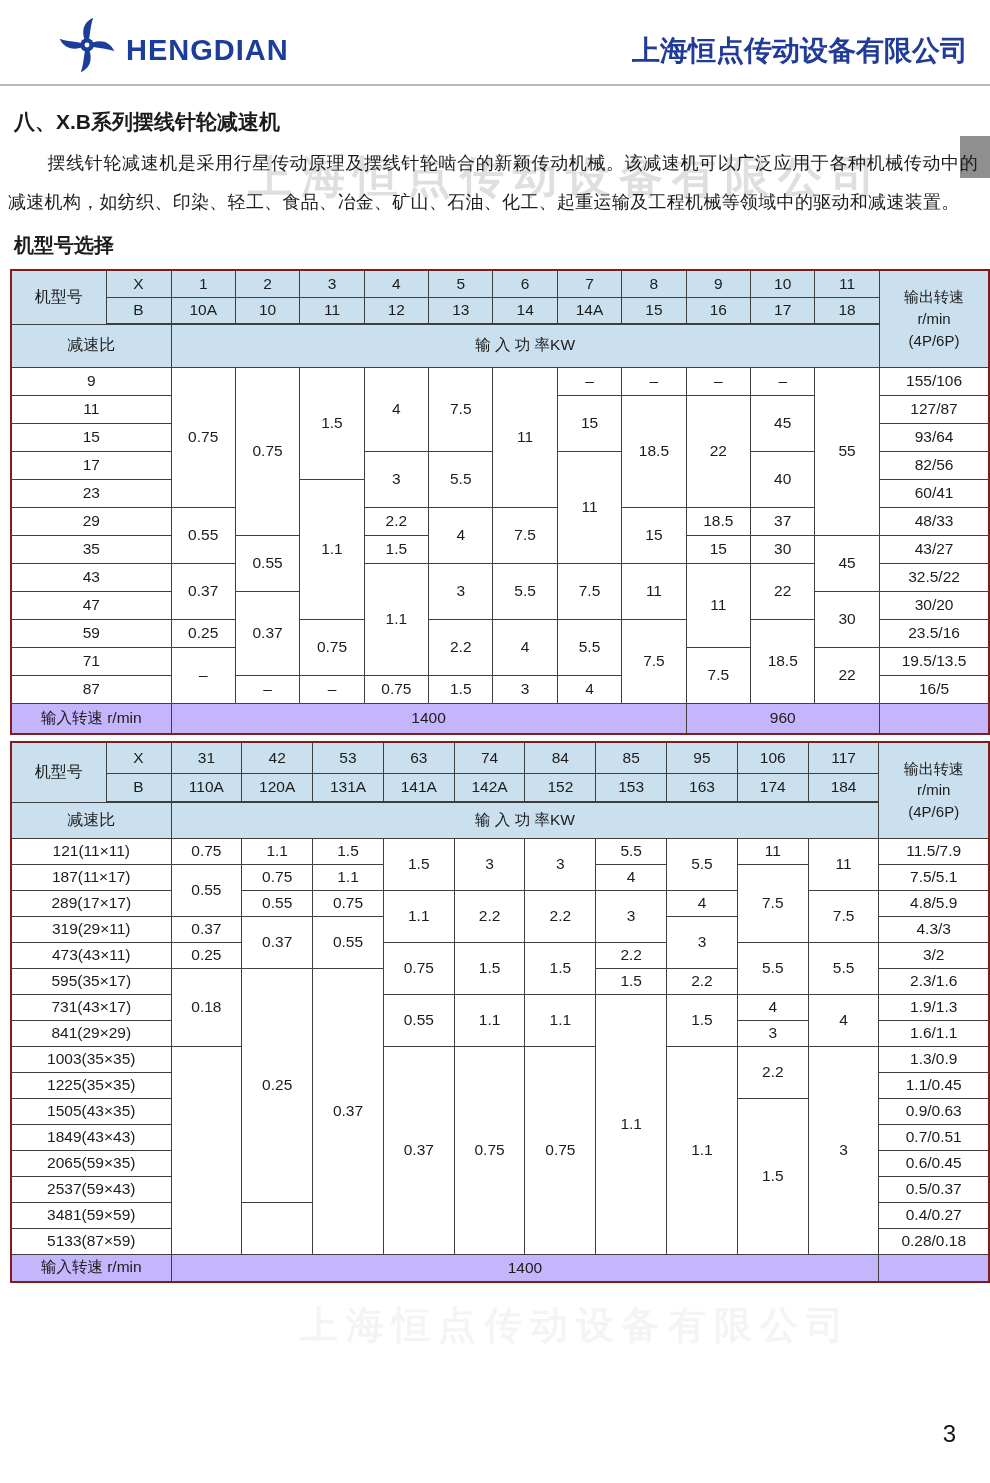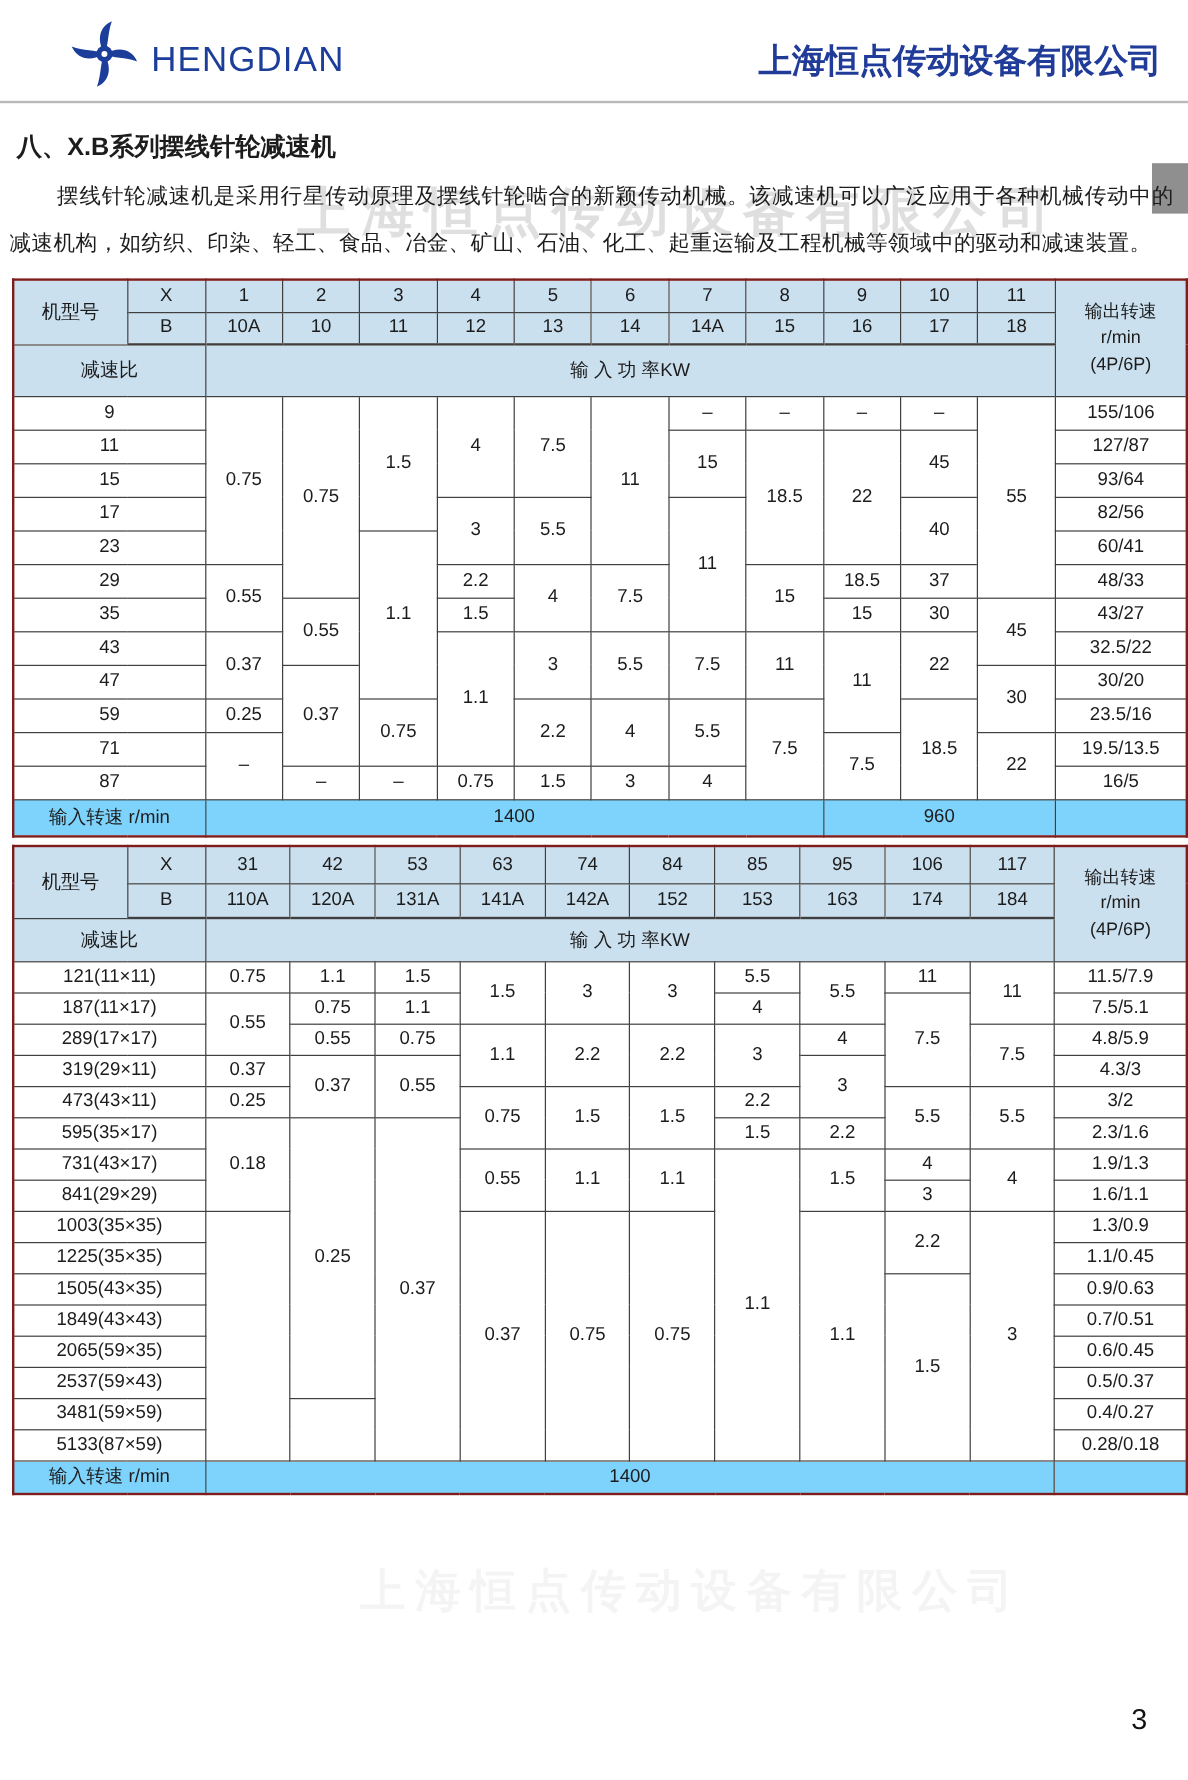--- a/index.html
+++ b/index.html
@@ -4,41 +4,41 @@
 <style>
   *{margin:0;padding:0;box-sizing:border-box}
   html,body{background:#fff}
   body{
     width:990px;height:1483px;position:relative;overflow:hidden;
     font-family:"Liberation Sans",sans-serif;color:#1c1c1c;
   }
   
   .hdr{position:absolute;top:0;left:0;width:990px;height:86px;border-bottom:2px solid #b9b9b9;background:#fff;z-index:2}
   .logo{position:absolute;left:56px;top:14px;width:62px;height:62px}
-  .brand{position:absolute;left:126px;top:34px;font-size:29px;letter-spacing:1px;color:#1c3e9a;font-weight:400}
+  .brand{position:absolute;left:126px;top:34px;font-size:29px;letter-spacing:1px;color:#1c3e9a;font-weight:700}
   .company{position:absolute;right:22px;top:32px;font-size:28px;font-weight:700;color:#203c98}
   
   .wm{position:absolute;color:#b9b9b9;white-space:nowrap;z-index:0;font-weight:700}
   .wm1{left:248px;top:148px;font-size:44px;letter-spacing:9px;opacity:.45}
   .wm2{left:300px;top:1300px;font-size:38px;letter-spacing:8px;opacity:.14}
   .artifact{position:absolute;right:0;top:136px;width:30px;height:42px;background:#8f8f8f;z-index:1}
   
   .content{position:relative;z-index:1;padding-top:86px}
   .doc-title{margin:22px 0 0 14px;font-size:21px;font-weight:700}
   .para{margin:8px 12px 0 8px;font-size:18px;line-height:39px;text-indent:2.2em;letter-spacing:.3px;text-align:justify}
   .section-heading{margin:10px 0 0 14px;font-size:20px;font-weight:700}
   .tbl-caption{margin:16px 0 0 10px;font-size:16.5px}
   
   table{border-collapse:collapse;table-layout:fixed;width:978px;margin:10px 0 0 10px;border:2px solid #7f1d1d}
   td{border:1px solid #3f3f3f;text-align:center;vertical-align:middle;font-size:15.5px;padding:0;overflow:hidden}
   thead td{background:#cbe0ef}
   thead tr.brow td{border-bottom-width:2px}
   td.outhead{font-size:15px;line-height:1.45}
   td.corner,td.ratio-head{font-size:16px}
-  tfoot td{background:#7dd3fc}
+  tfoot td{background:#c4b5fd}
   .t1 thead tr:nth-child(1){height:27px}
   .t1 thead tr:nth-child(2){height:27px}
   .t1 thead tr:nth-child(3){height:43px}
   .t1 tbody tr{height:28px}
   .t1 tfoot tr{height:31px}
   .t2{margin-top:6px}
   .t2 thead tr:nth-child(1){height:31px}
   .t2 thead tr:nth-child(2){height:29px}
   .t2 thead tr:nth-child(3){height:36px}
   .t2 tbody tr{height:26px}
@@ -65,20 +65,21 @@
   <div class="company">上海恒点传动设备有限公司</div>
 </div>
 
 <div class="wm wm1">上海恒点传动设备有限公司</div>
 <div class="wm wm2">上海恒点传动设备有限公司</div>
 <div class="artifact"></div>
 
 <div class="content">
   <div class="doc-title">八、X.B系列摆线针轮减速机</div>
   <div class="para">摆线针轮减速机是采用行星传动原理及摆线针轮啮合的新颖传动机械。该减速机可以广泛应用于各种机械传动中的减速机构，如纺织、印染、轻工、食品、冶金、矿山、石油、化工、起重运输及工程机械等领域中的驱动和减速装置。</div>
+  <div class="section-heading">机型号选择</div>
 
   <table class="t1">
       <colgroup>
         <col style="width: 95px;">
         <col style="width: 65px;">
         <col style="width: 64.4px;">
         <col style="width: 64.4px;">
         <col style="width: 64.4px;">
         <col style="width: 64.4px;">
         <col style="width: 64.4px;">

